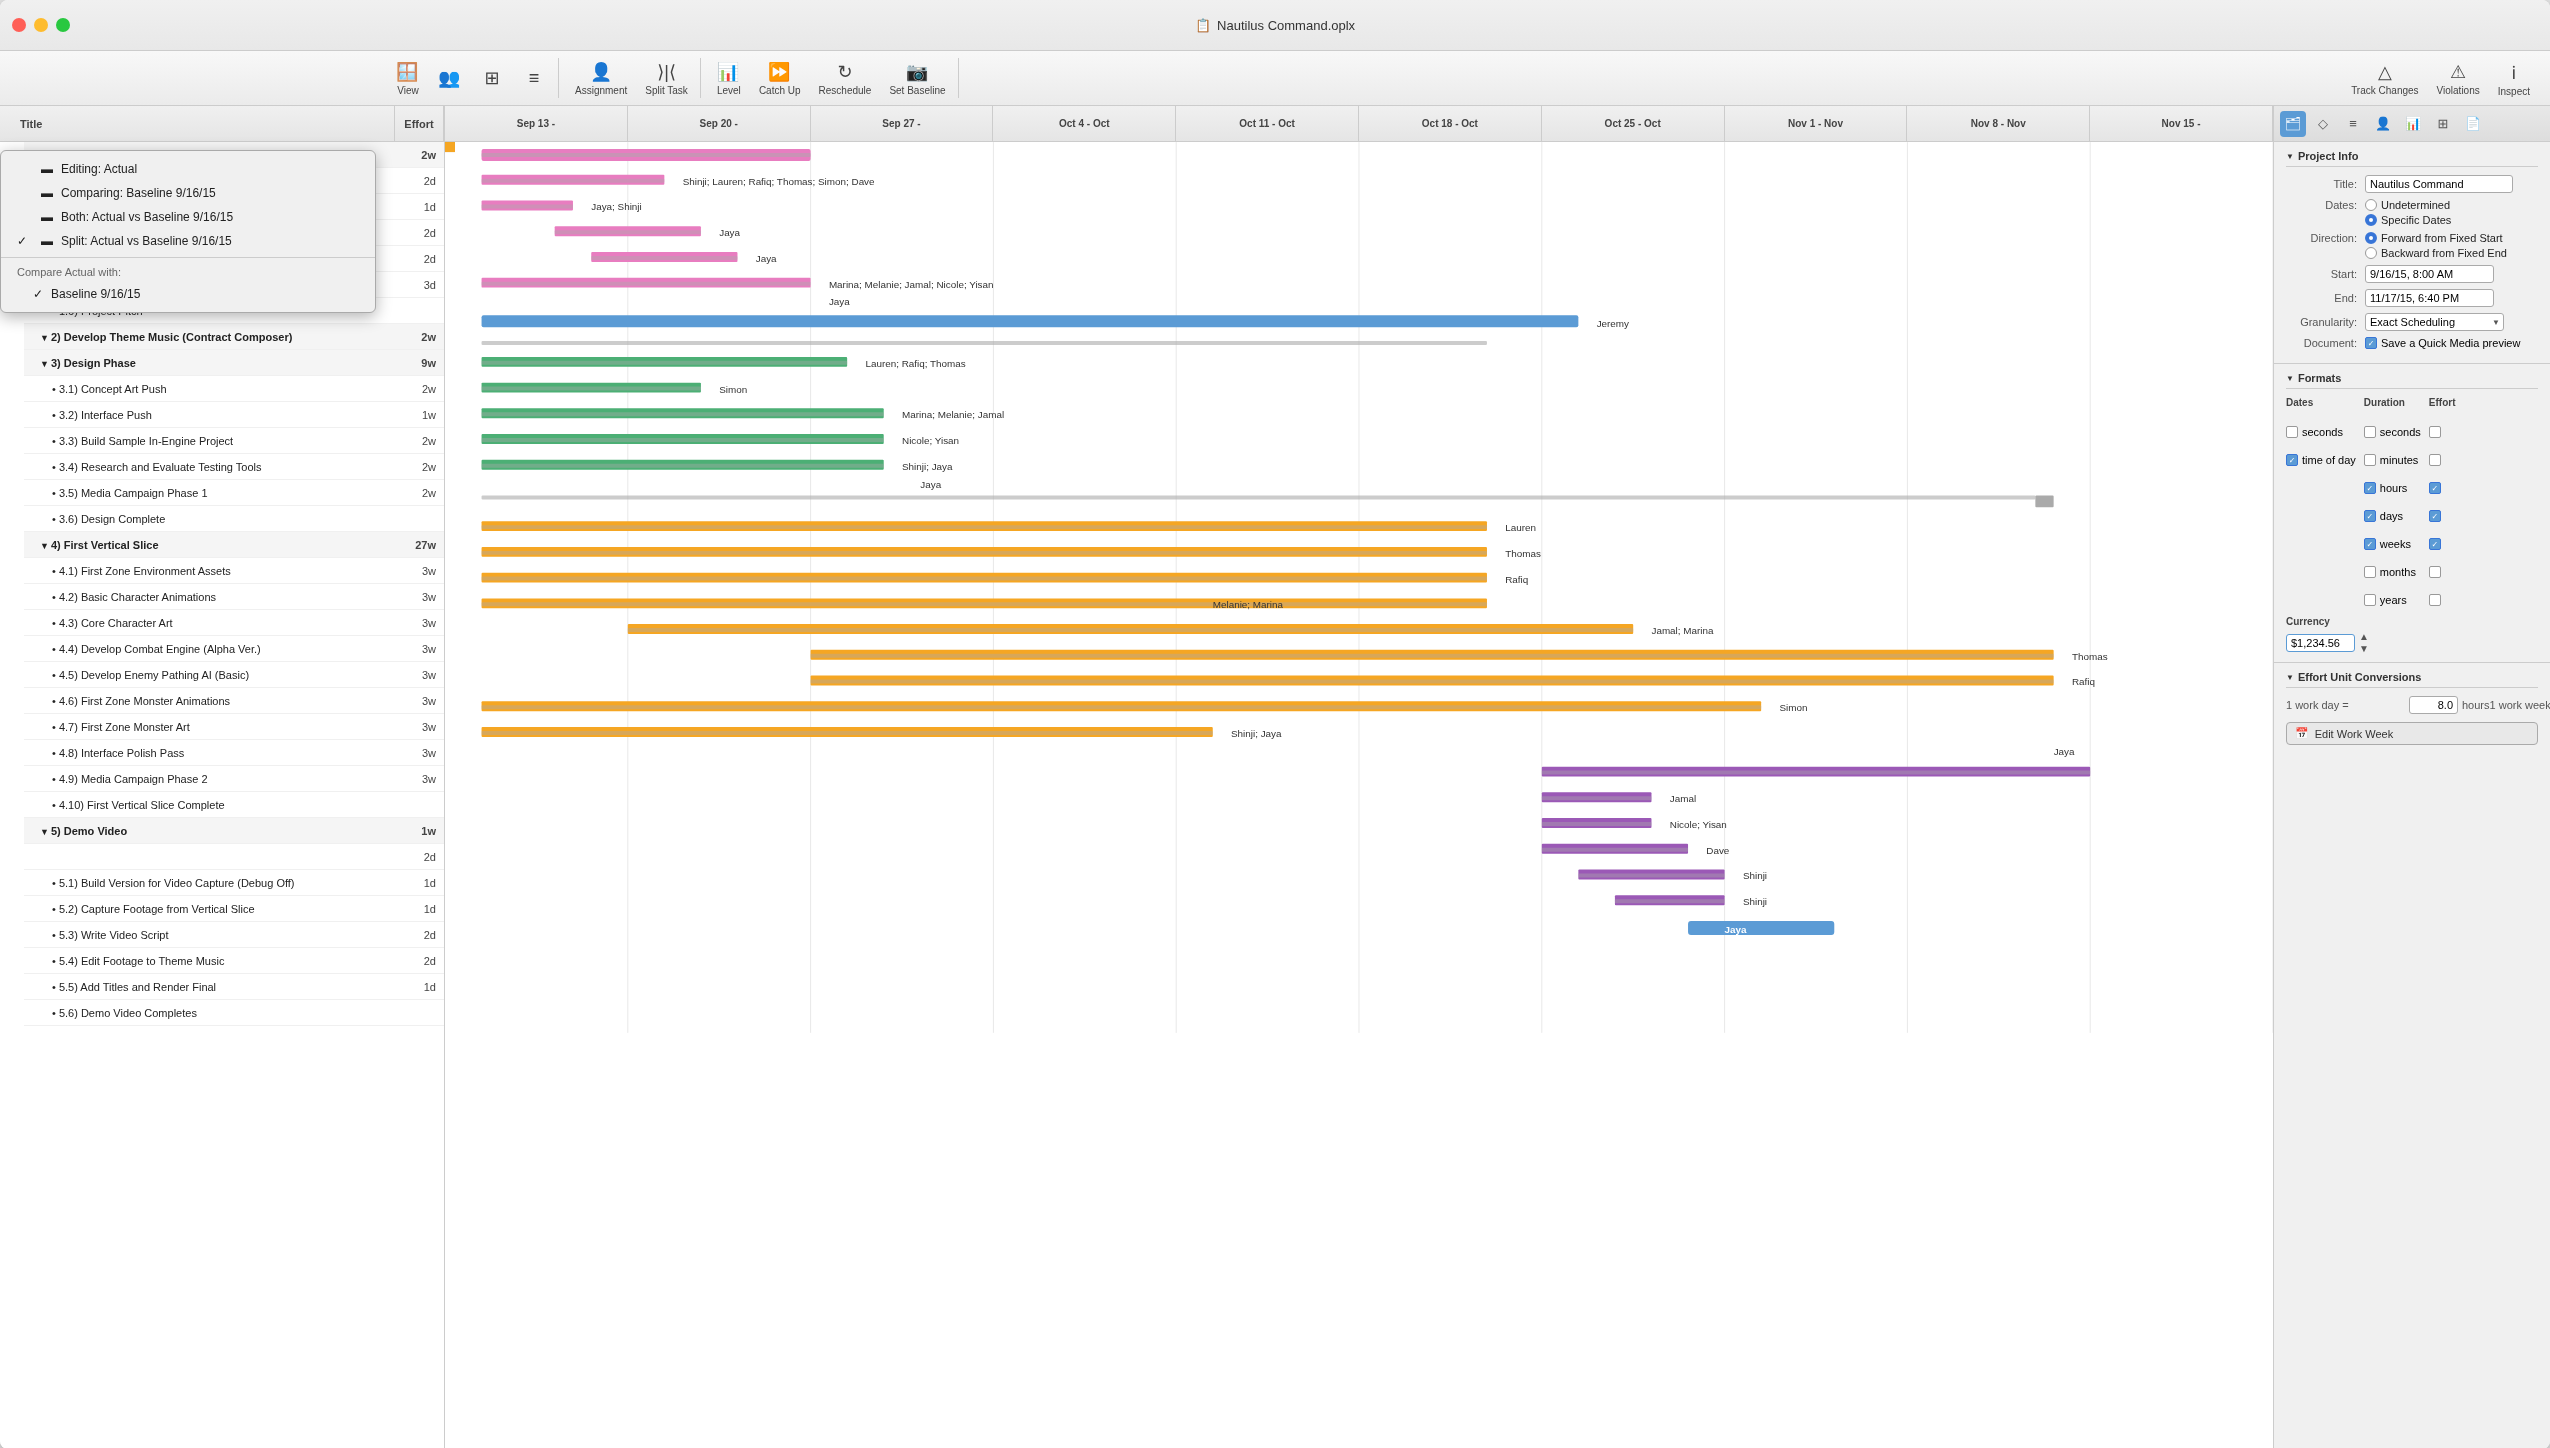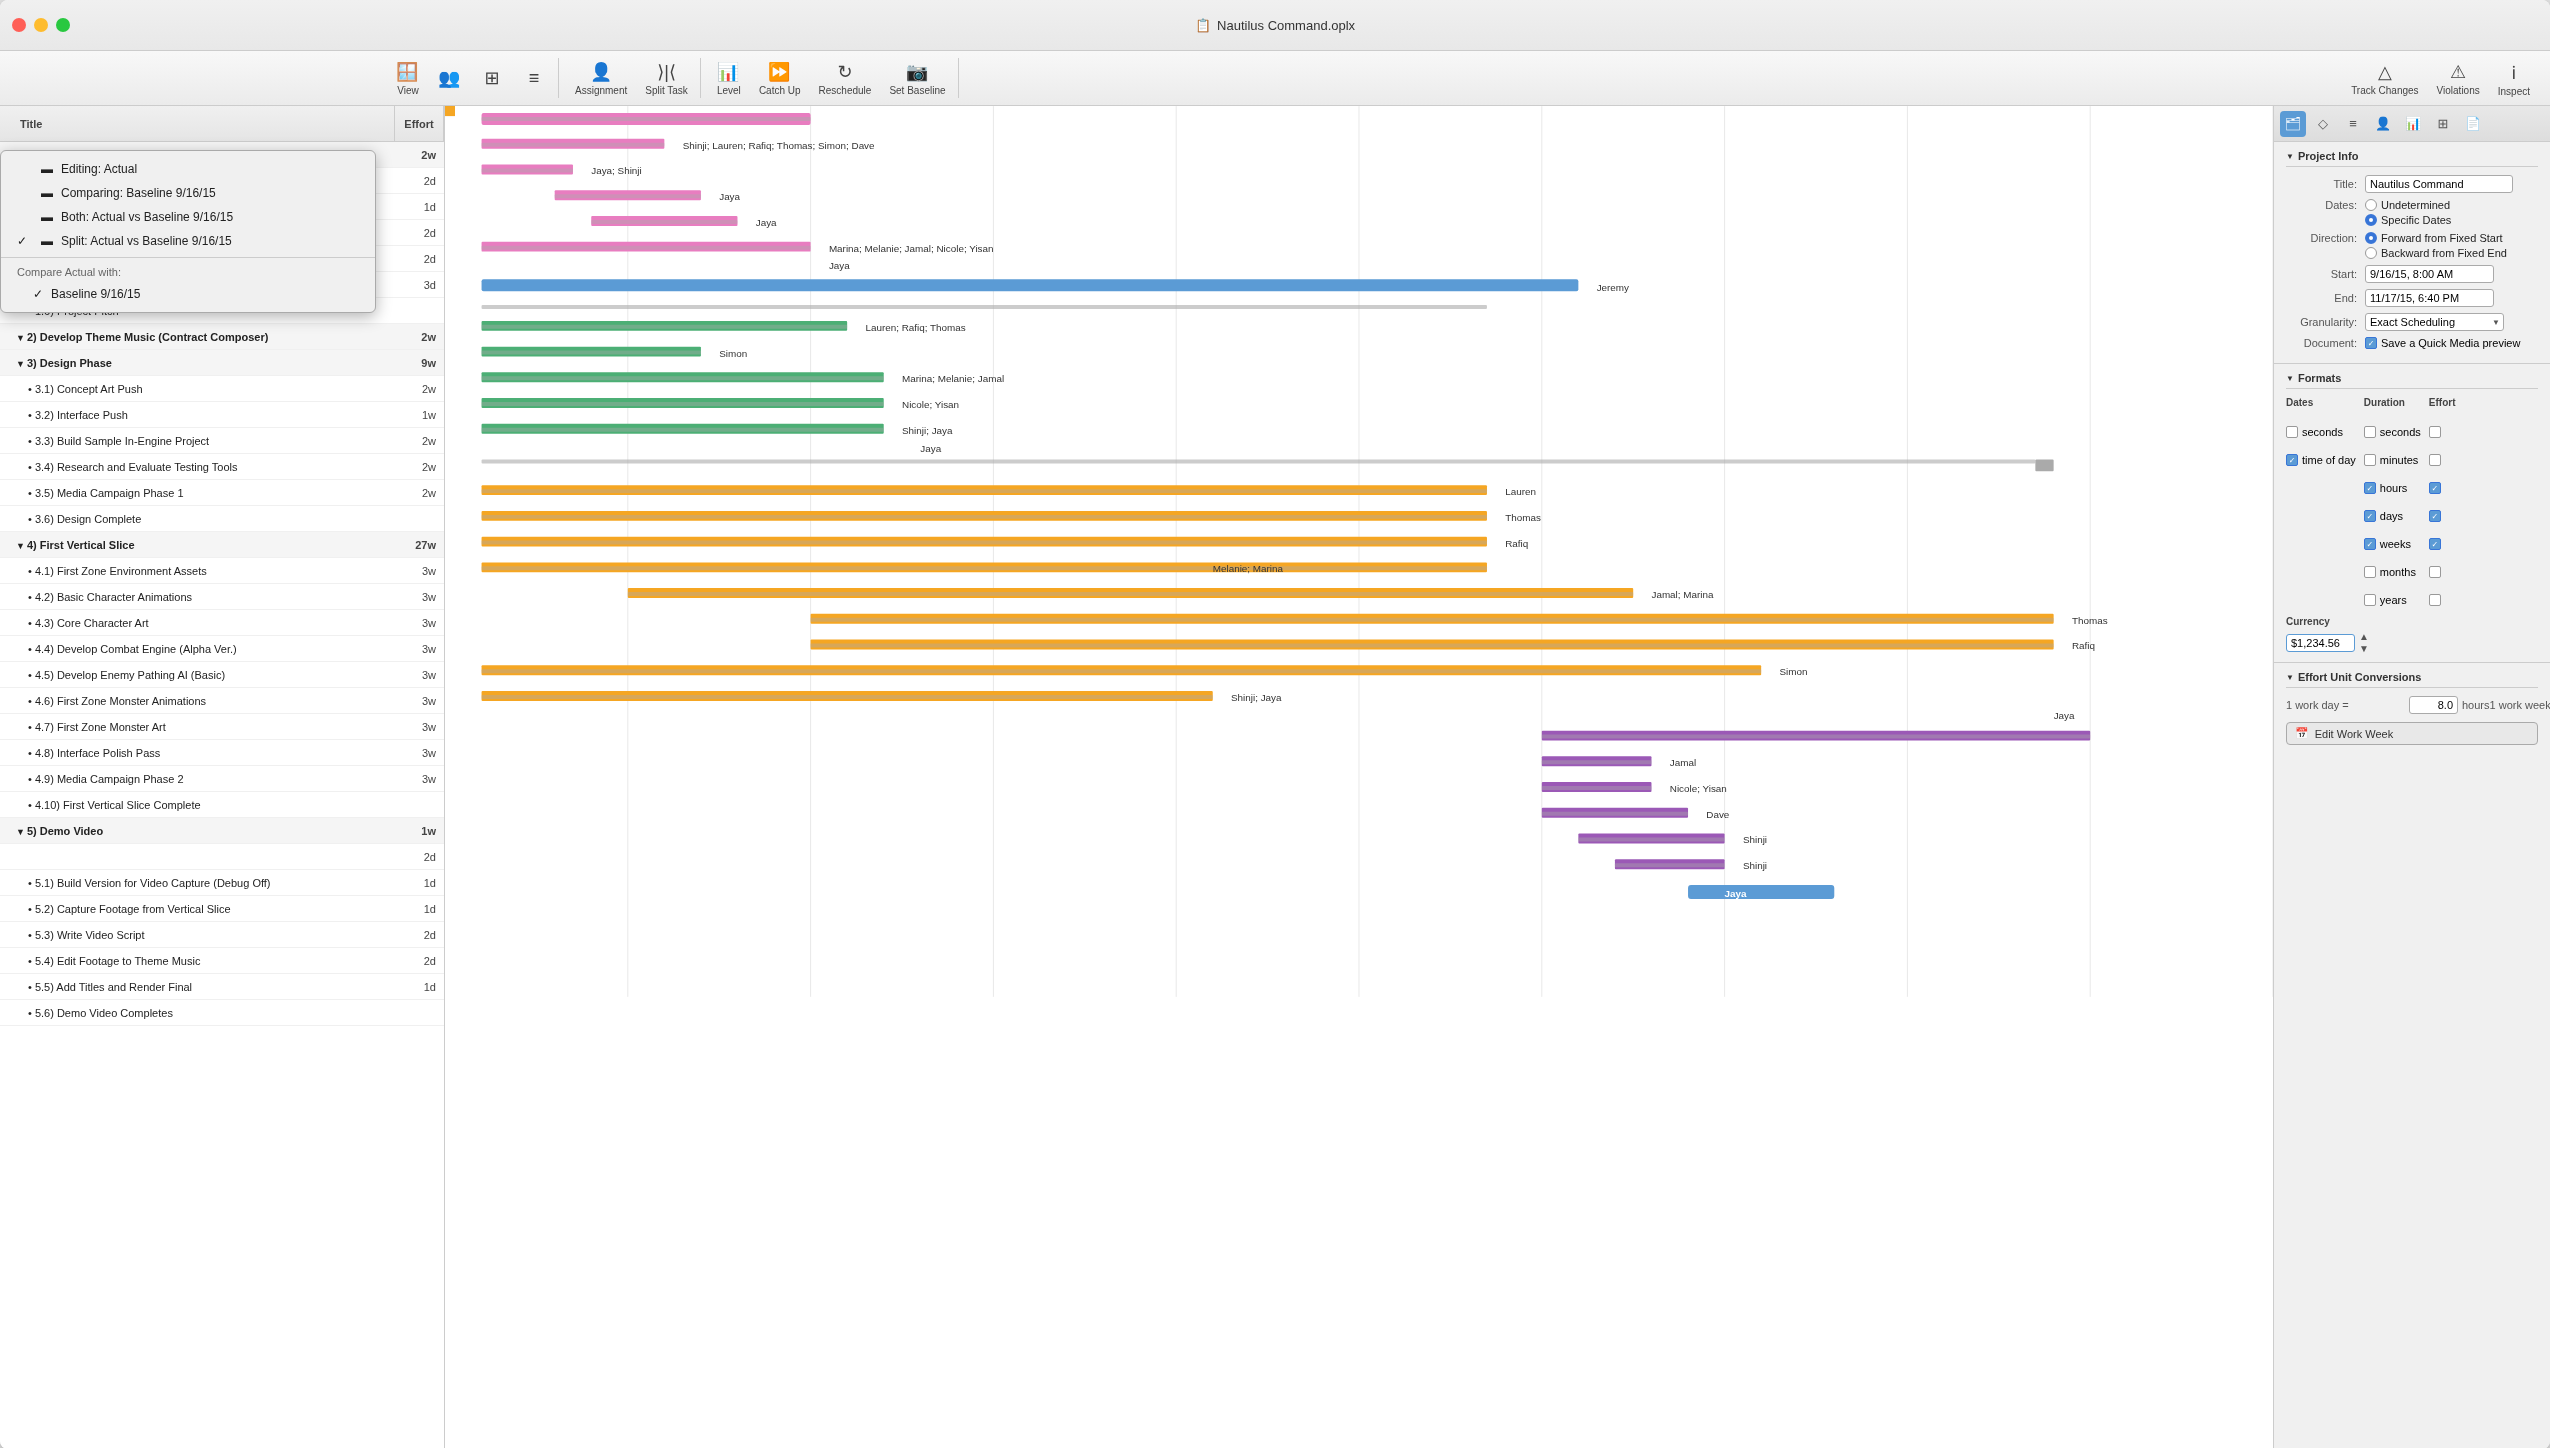--- a/index.html
+++ b/index.html
@@ -32,21 +32,21 @@
 
     
     .main { display: flex; flex: 1; overflow: hidden; }
 
     
     .task-panel { width: 445px; min-width: 445px; background: #fff; border-right: 1px solid #ccc; display: flex; flex-direction: column; }
     .task-header { display: flex; align-items: center; background: linear-gradient(to bottom, #f0f0f0, #e5e5e5); border-bottom: 1px solid #ccc; height: 36px; }
     .task-header-cell { padding: 0 20px; font-size: 11px; font-weight: 600; color: #444; border-right: 1px solid #ccc; height: 100%; display: flex; align-items: center; }
     .th-title { flex: 1; }
     .th-effort { width: 49px; justify-content: center; }
-    .task-list { flex: 1; overflow-y: auto; }
+    .task-list { flex: 1; overflow-y: auto; margin-left: 24px; }
     .task-row { display: flex; align-items: center; height: 26px; border-bottom: 1px solid #f0f0f0; }
     .task-name { flex: 1; padding: 0 4px; font-size: 11px; color: #222; overflow: hidden; white-space: nowrap; text-overflow: ellipsis; }
     .task-effort { width: 49px; text-align: right; padding-right: 8px; font-size: 11px; color: #444; }
     .phase-row { background: #f5f5f5; font-weight: 600; }
     .phase-row .task-name { font-size: 11px; }
     .indent1 { padding-left: 16px; }
     .indent2 { padding-left: 28px; }
     .triangle { font-size: 9px; margin-right: 2px; cursor: pointer; }
 
     
@@ -349,20 +349,32 @@
           <div class="task-effort">1d</div>
         </div>
         <div class="task-row">
           <div class="task-name indent2">• 5.6)  Demo Video Completes</div>
           <div class="task-effort"></div>
         </div>
       </div>
     </div>
 
     <div class="gantt-area">
+      <div class="gantt-header">
+        <div class="gantt-col-header">Sep 13 -</div>
+        <div class="gantt-col-header">Sep 20 -</div>
+        <div class="gantt-col-header">Sep 27 -</div>
+        <div class="gantt-col-header">Oct 4 - Oct</div>
+        <div class="gantt-col-header">Oct 11 - Oct</div>
+        <div class="gantt-col-header">Oct 18 - Oct</div>
+        <div class="gantt-col-header">Oct 25 - Oct</div>
+        <div class="gantt-col-header">Nov 1 - Nov</div>
+        <div class="gantt-col-header">Nov 8 - Nov</div>
+        <div class="gantt-col-header">Nov 15 -</div>
+      </div>
       <div class="gantt-body" style="position:relative; background: #fff;">
 
         <svg width="100%" height="891" style="position:absolute;top:0;left:0;" viewBox="0 0 1847 900">
 
           <line x1="10%" y1="0" x2="10%" y2="900" stroke="#e8e8e8" stroke-width="1"></line>
           <line x1="20%" y1="0" x2="20%" y2="900" stroke="#e8e8e8" stroke-width="1"></line>
           <line x1="30%" y1="0" x2="30%" y2="900" stroke="#e8e8e8" stroke-width="1"></line>
           <line x1="40%" y1="0" x2="40%" y2="900" stroke="#e8e8e8" stroke-width="1"></line>
           <line x1="50%" y1="0" x2="50%" y2="900" stroke="#e8e8e8" stroke-width="1"></line>
           <line x1="60%" y1="0" x2="60%" y2="900" stroke="#e8e8e8" stroke-width="1"></line>

